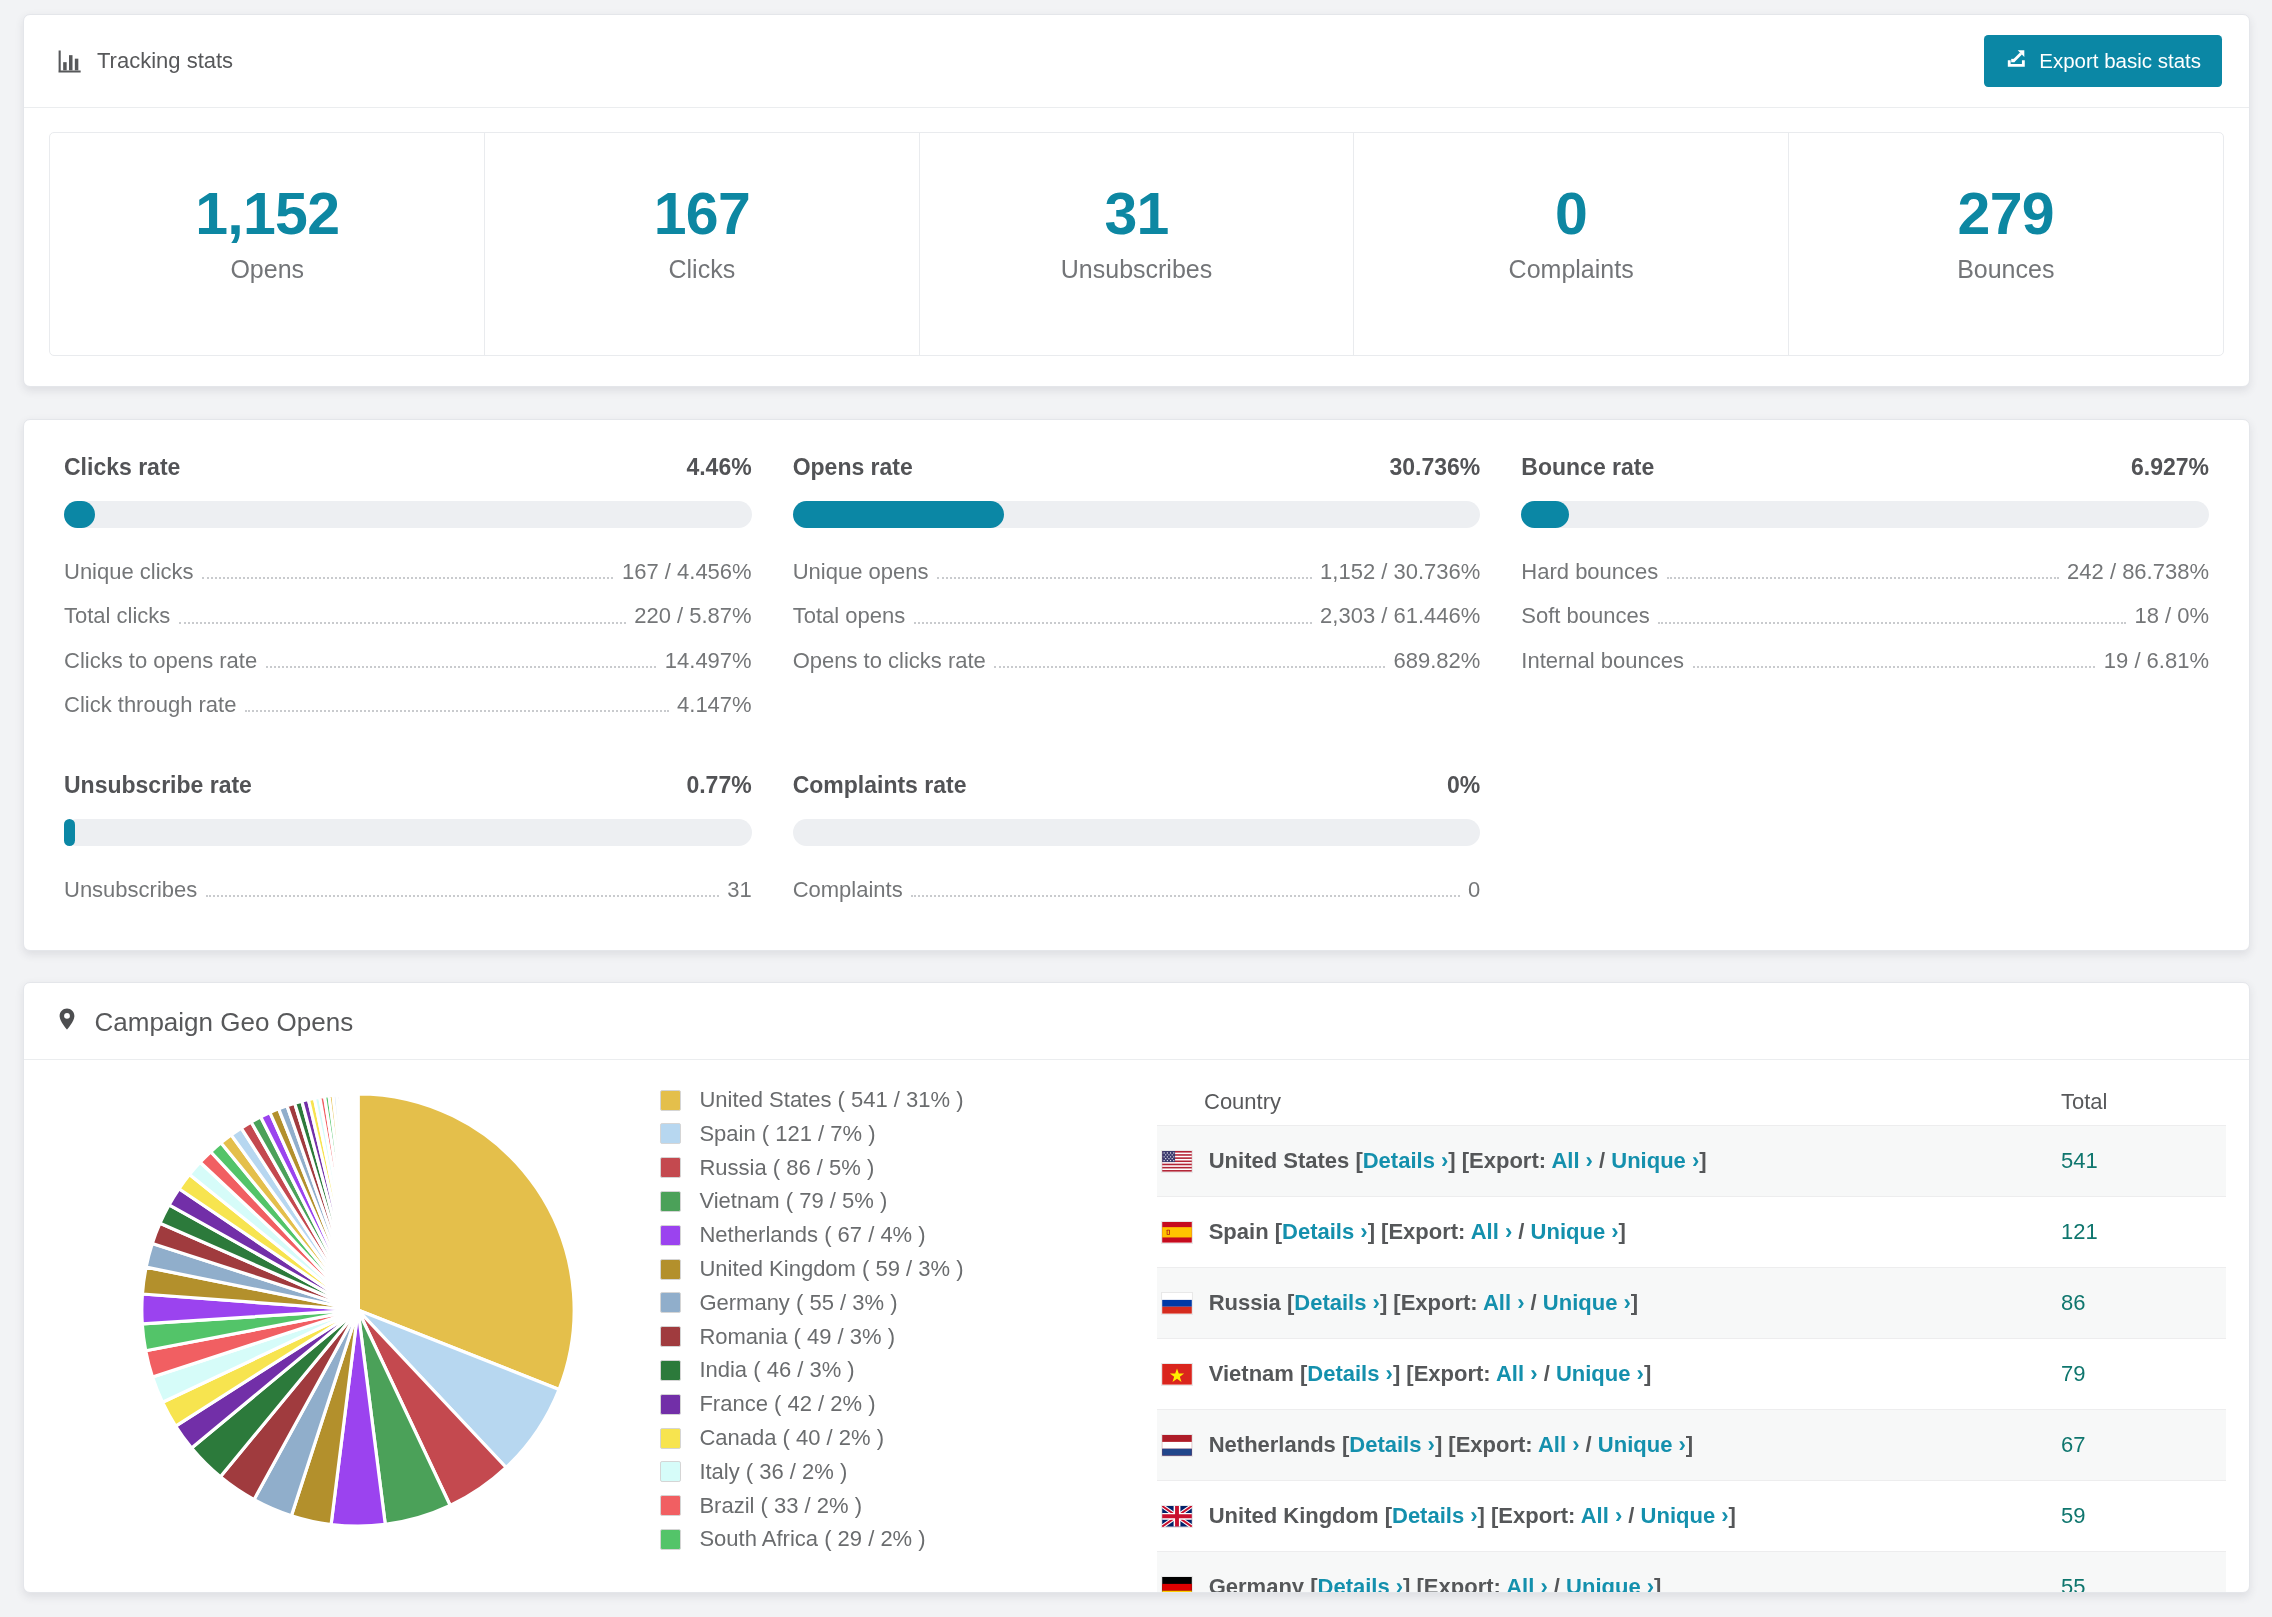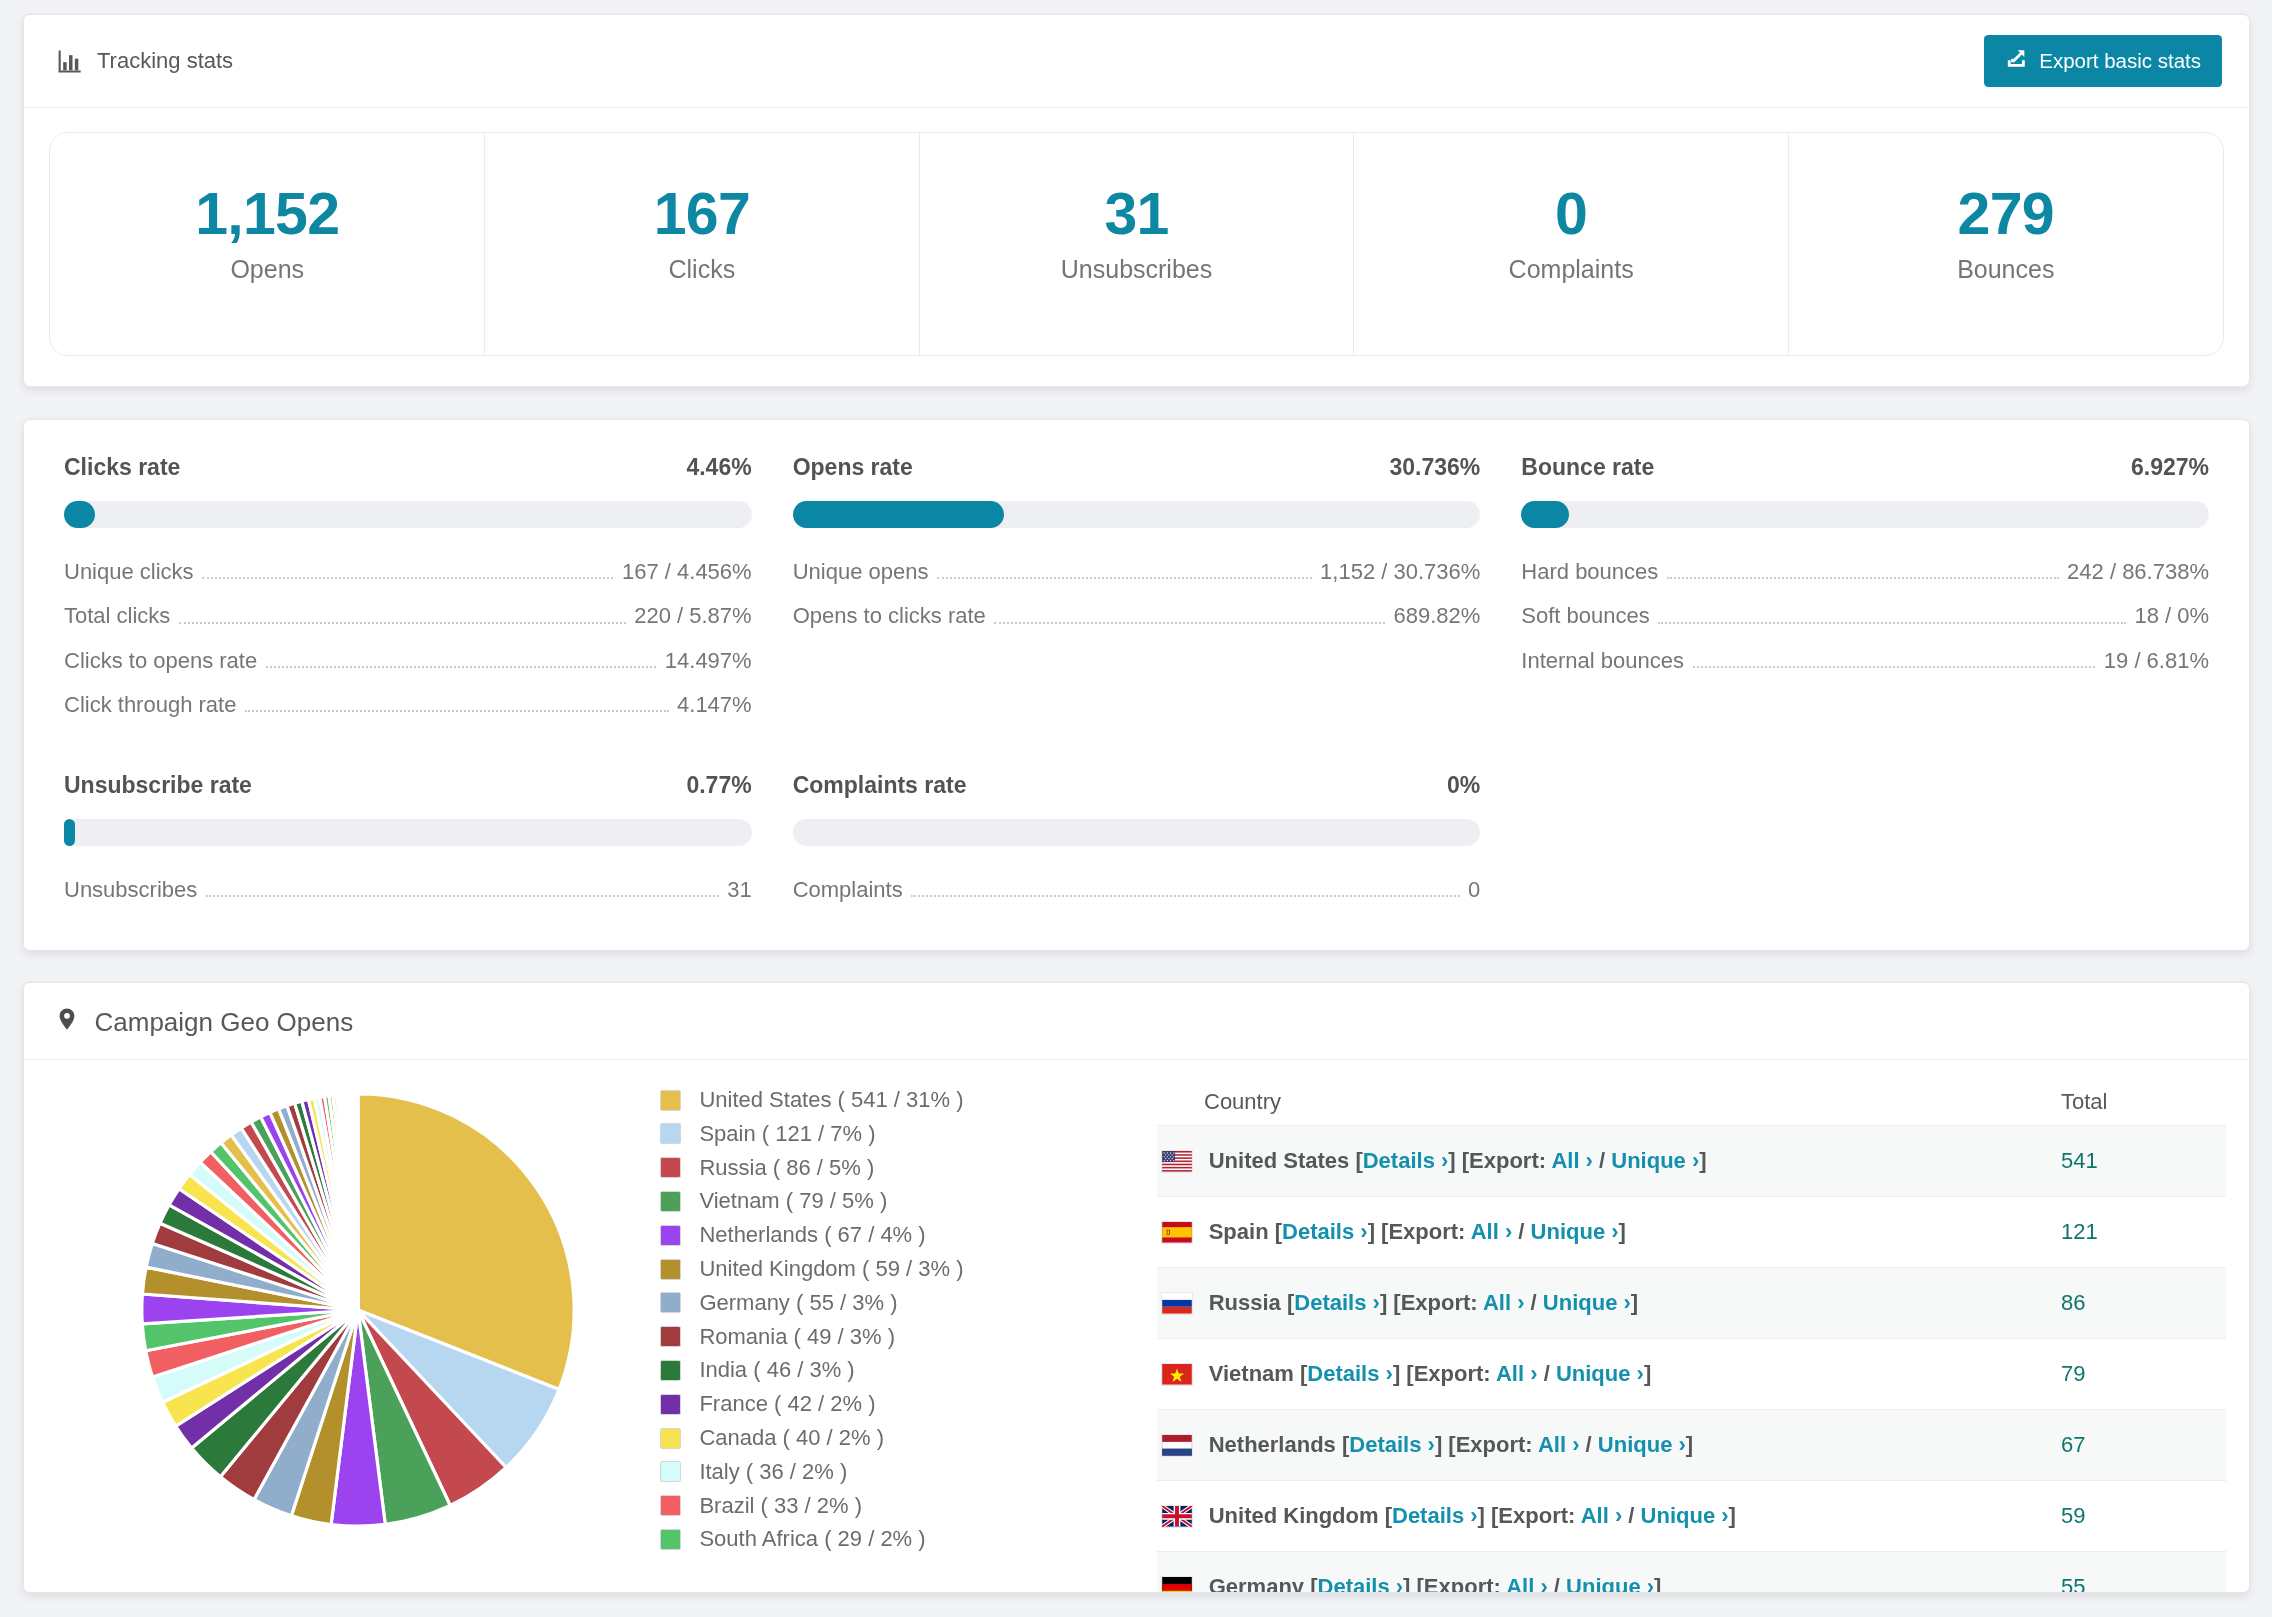--- a/index.html
+++ b/index.html
@@ -27,21 +27,21 @@
   .card-title { display:flex; align-items:center; gap:14px; font-size:22px; color:#57585a; }
   .card-title svg { display:block; }
   .btn-export {
     display:flex; align-items:center; gap:11.3px;
     background:#0b87a5; color:#fff; border:none; cursor:pointer;
     font-family:"Liberation Sans",sans-serif;
     font-size:20.5px; padding:12px 21px; border-radius:4.2px;
   }
   .stats-row {
     margin:24px 25.4px 30px;
-    border:0.7px solid #e9ebee; border-radius:19px;
+    border:0.7px solid #e9ebee; border-radius:5px;
     display:flex;
   }
   .stat-box { flex:1; text-align:center; padding:52px 0 71px; }
   .stat-box + .stat-box { border-left:0.7px solid #e9ebee; }
   .stat-value { font-size:59px; font-weight:bold; color:#0d87a2; letter-spacing:-0.7px; line-height:1; }
   .stat-label { font-size:25px; color:#737578; margin-top:11.3px; }
   
   .card-rates { margin-top:32px; padding:34px 40px 47px; }
   .rates-grid {
     display:grid; grid-template-columns:repeat(3,1fr);
@@ -175,20 +175,25 @@
           <span class="mvalue-big">30.736%</span>
         </div>
         <div class="bar">
           <div class="bar-fill" style="width:max(30.736%, 11.3px)"></div>
         </div>
         <div class="metric-rows">
           <div class="mrow">
             <span class="mlabel">Unique opens</span>
             <span class="leader"></span>
             <span class="mvalue">1,152 / 30.736%</span>
+          </div>
+          <div class="mrow">
+            <span class="mlabel">Total opens</span>
+            <span class="leader"></span>
+            <span class="mvalue">2,303 / 61.446%</span>
           </div>
           <div class="mrow">
             <span class="mlabel">Opens to clicks rate</span>
             <span class="leader"></span>
             <span class="mvalue">689.82%</span>
           </div>
         </div>
       </div>
       <div class="metric">
         <div class="metric-head">

